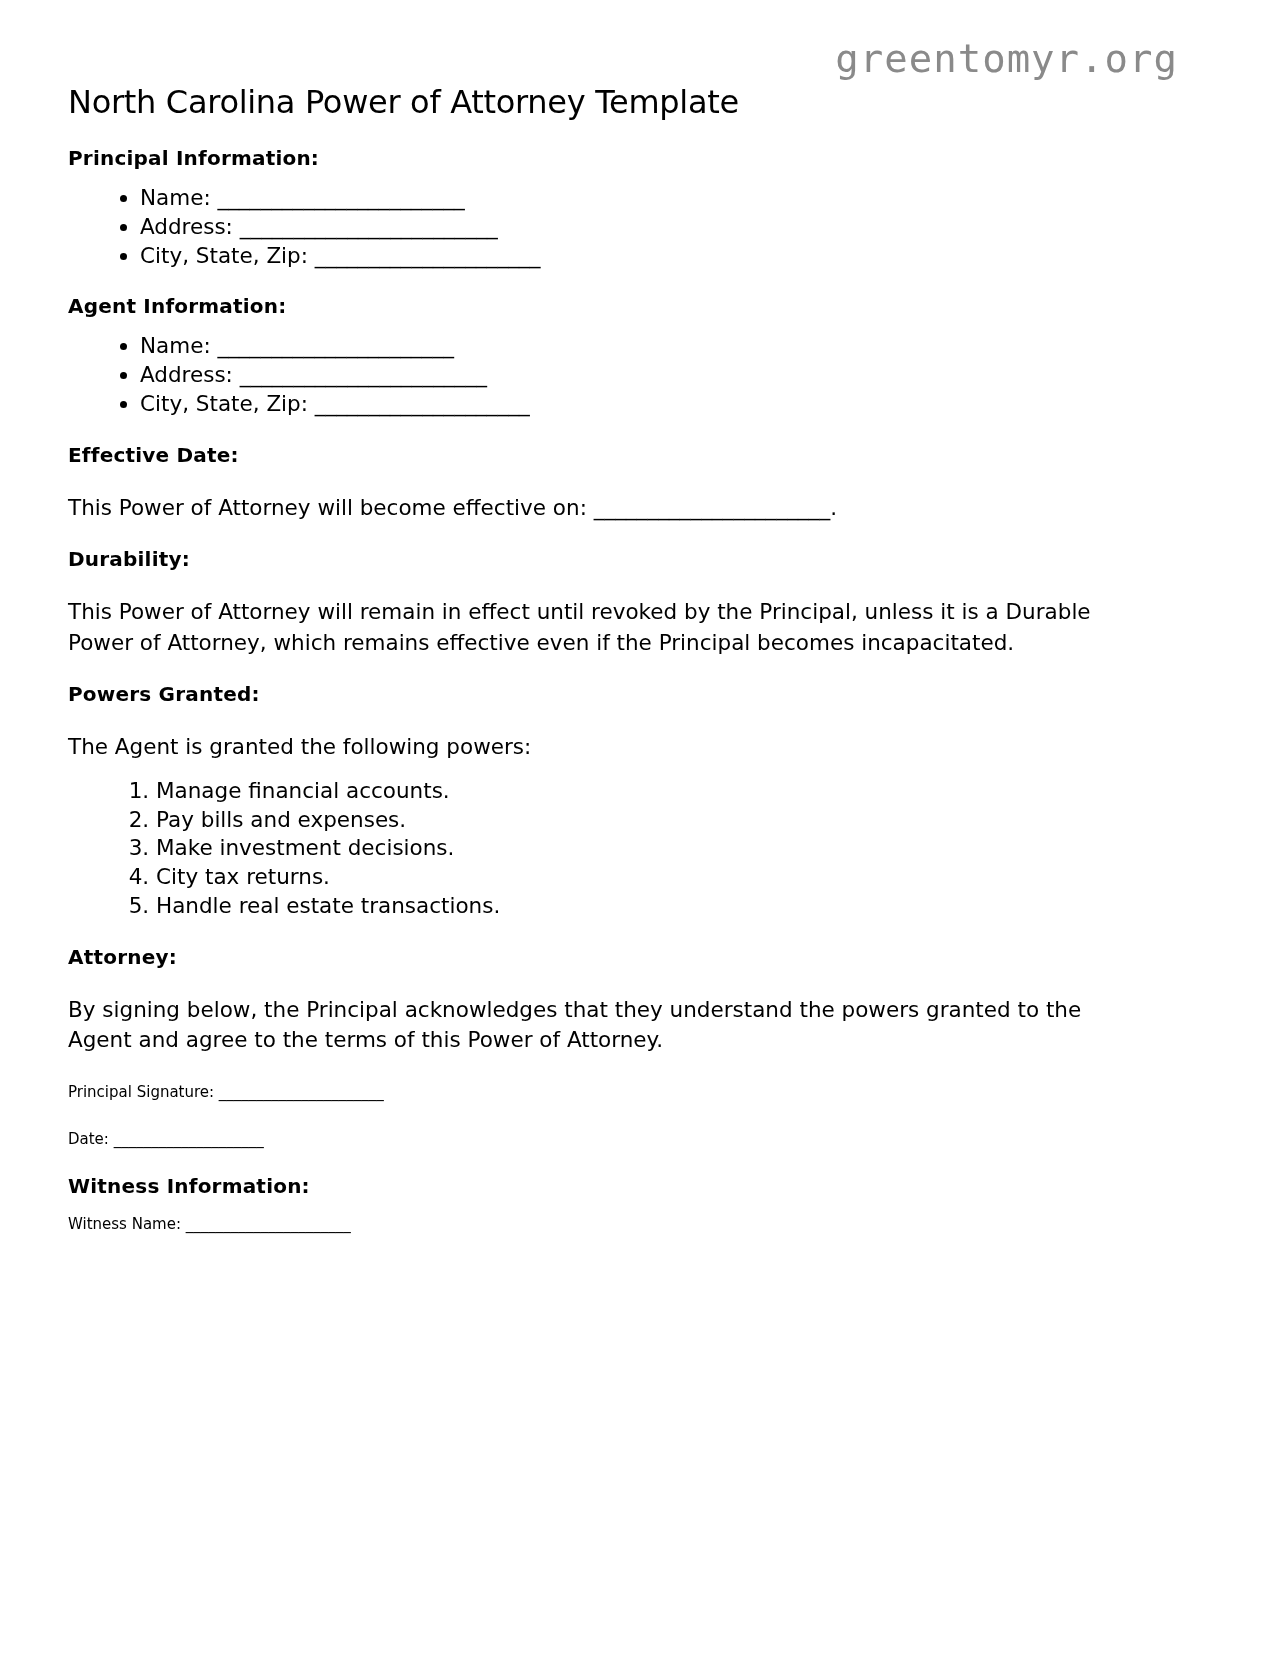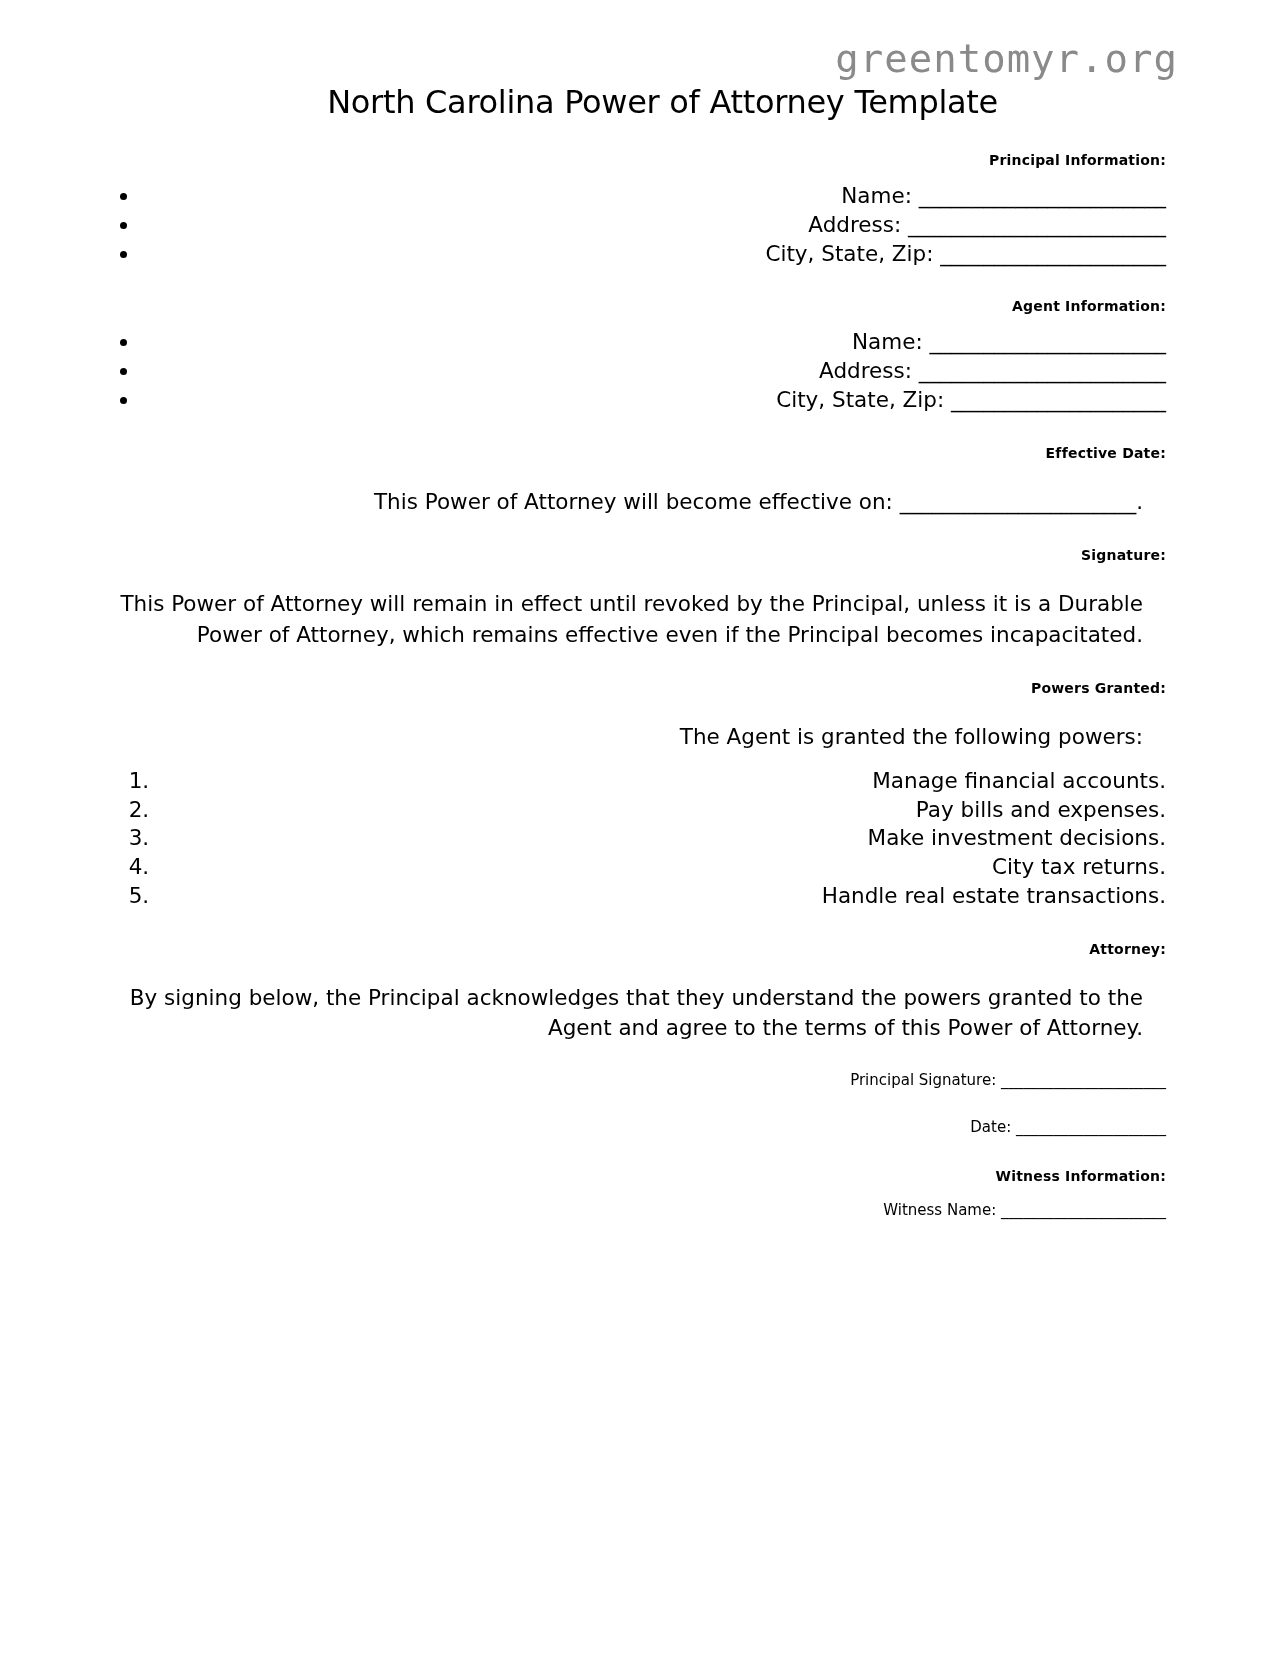--- a/index.html
+++ b/index.html
@@ -12,22 +12,21 @@
     height: 1659px;
     font-family: "DejaVu Sans", sans-serif;
     color: #000000;
     overflow: hidden;
   }
   .page {
     position: relative;
     width: 1282px;
     height: 1440px;
     box-sizing: border-box;
-    padding: 40px 116px 0 68px;
-    text-align: right;
+    padding: 40px 76px 0 68px;
   }
   .watermark {
     position: absolute;
     top: 36px;
     right: 104px;
     font-family: "DejaVu Sans Mono", monospace;
     font-size: 39px;
     letter-spacing: 1px;
     color: #8a8a8a;
     white-space: nowrap;
@@ -40,22 +39,22 @@
     letter-spacing: -0.3px;
     max-width: 930px;
   }
   p.para {
     margin: 26px 0 0 0;
     font-size: 21.5px;
     line-height: 1.42;
     max-width: 1075px;
   }
   h2.section {
-    margin: 30px 0 0 0;
-    font-size: 14px;
+    margin: 24px 0 0 0;
+    font-size: 20px;
     font-weight: bold;
     letter-spacing: 0.2px;
   }
   ul.fields {
     margin: 14px 0 0 0;
     padding-left: 72px;
     list-style-type: disc;
   }
   ul.fields li {
     font-size: 21.5px;
@@ -98,21 +97,21 @@
   <h2 class="section">Agent Information:</h2>
   <ul class="fields">
     <li>Name: ______________________</li>
     <li>Address: _______________________</li>
     <li>City, State, Zip: ____________________</li>
   </ul>
 
   <h2 class="section">Effective Date:</h2>
   <p class="para">This Power of Attorney will become effective on: ______________________.</p>
 
-  <h2 class="section">Signature:</h2>
+  <h2 class="section">Durability:</h2>
   <p class="para">This Power of Attorney will remain in effect until revoked by the Principal, unless it is a Durable Power of Attorney, which remains effective even if the Principal becomes incapacitated.</p>
 
   <h2 class="section">Powers Granted:</h2>
   <p class="para">The Agent is granted the following powers:</p>
   <ol class="powers">
     <li>Manage financial accounts.</li>
     <li>Pay bills and expenses.</li>
     <li>Make investment decisions.</li>
     <li>City tax returns.</li>
     <li>Handle real estate transactions.</li>

